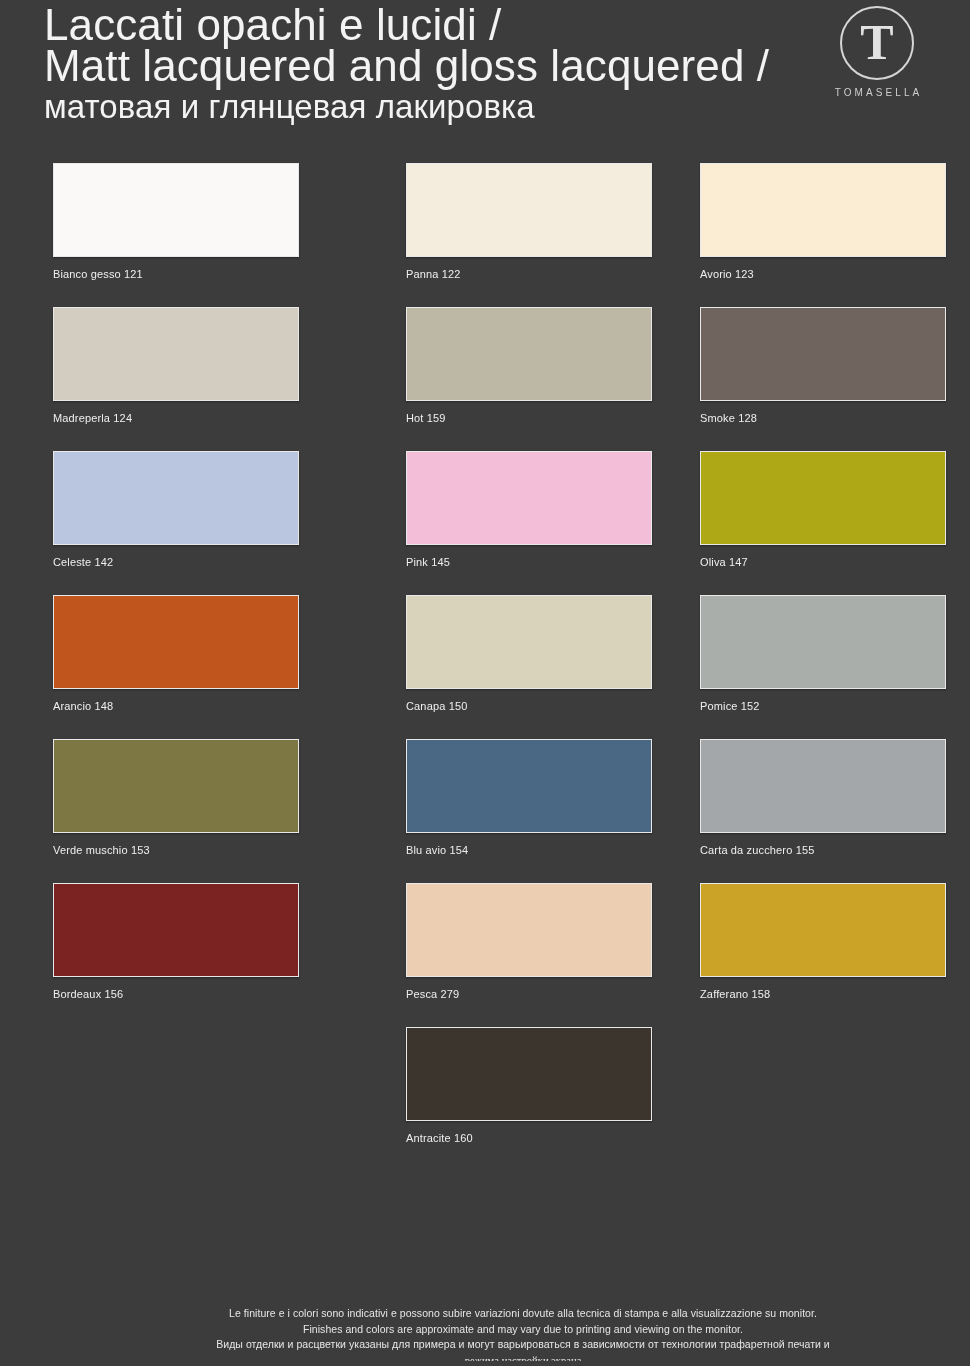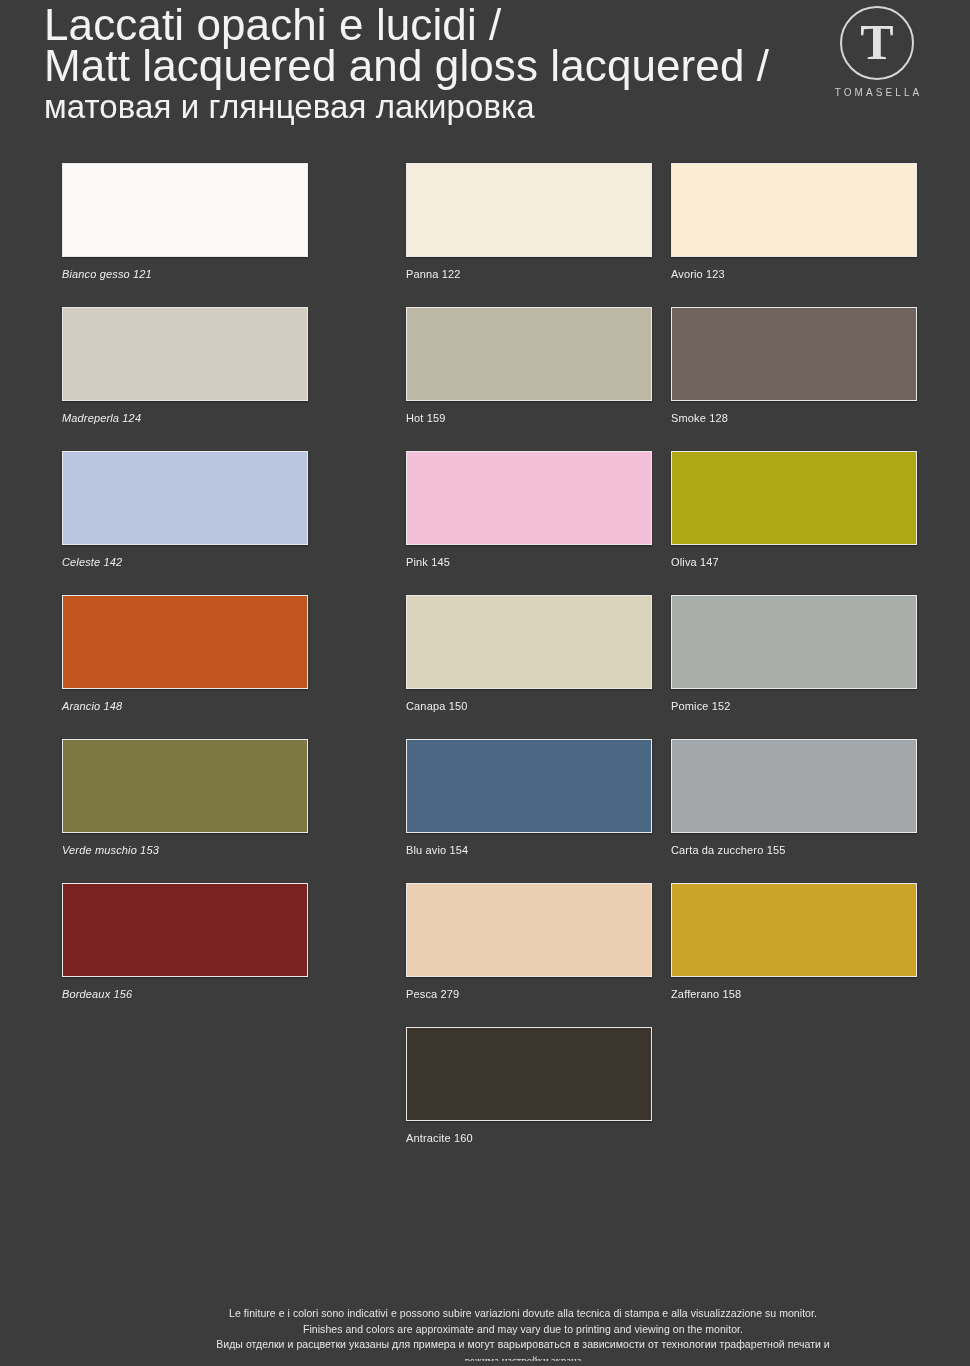--- a/index.html
+++ b/index.html
@@ -104,23 +104,23 @@
   }
   .row {
     position: relative;
     height: 144px;
   }
   .cell {
     position: absolute;
     top: 0;
     width: 246px;
   }
-  .cell.c0 { left: 9px; font-style: italic; }
+  .cell.c0 { left: 0; }
   .cell.c1 { left: 313px; padding-left: 40px; }
-  .cell.c2 { left: 598px; padding-left: 20px; }
+  .cell.c2 { left: 627px; padding-left: 20px; }
 
   .chip {
     width: 246px;
     height: 94px;
     box-sizing: border-box;
     border: 1px solid #e9e9e9;
     box-shadow: 0 1px 2px rgba(0,0,0,0.35);
   }
   .chip-label {
     margin-top: 11px;

